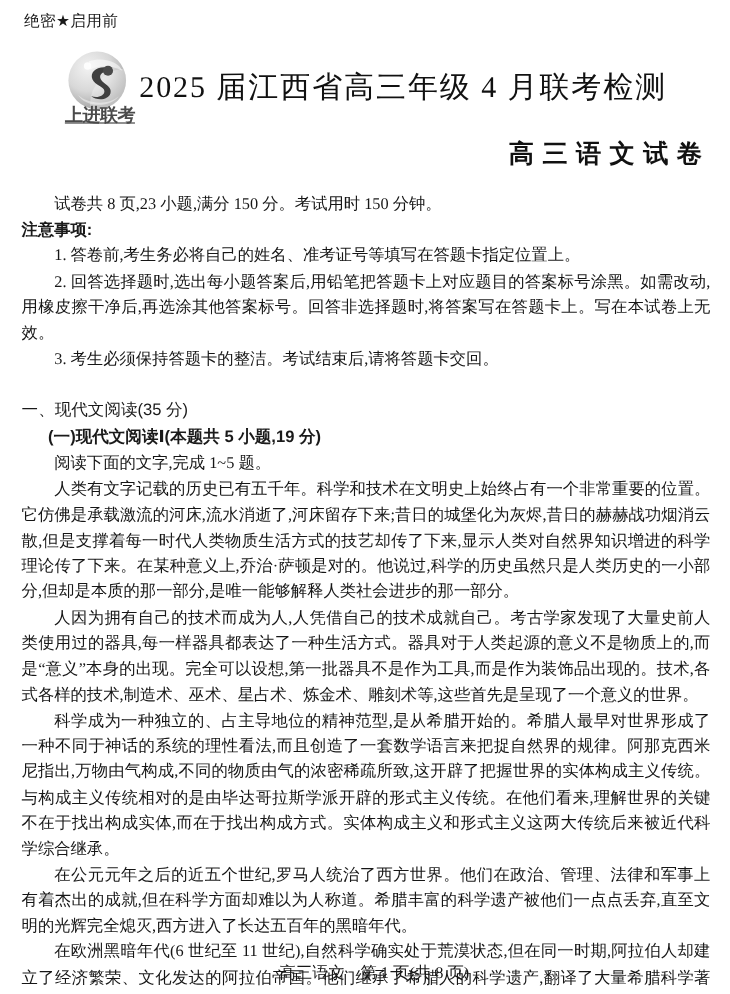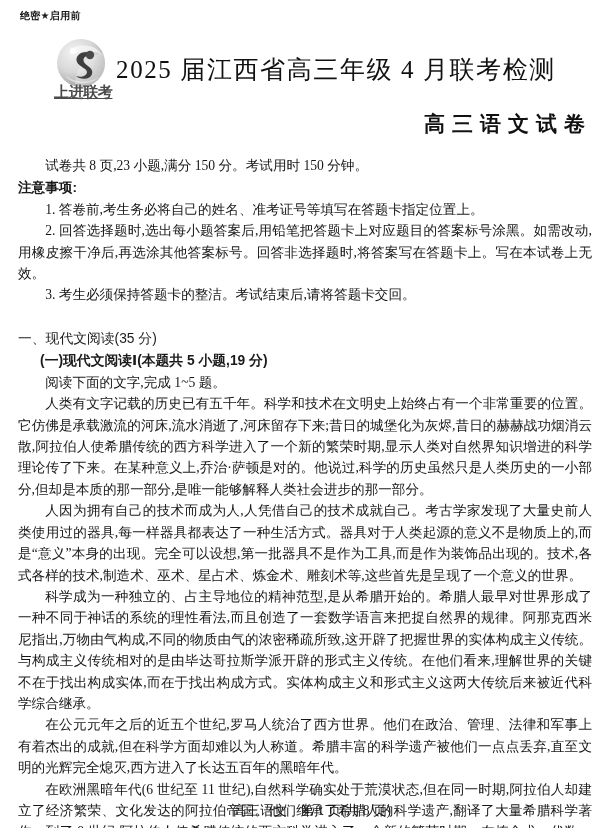--- a/index.html
+++ b/index.html
@@ -18,22 +18,22 @@
     position: relative;
     width: 608px;
     height: 828px;
     box-sizing: border-box;
     padding: 8px 16px 0 18px;
   }
 
   
   .secrecy {
     font-family: "Liberation Sans", "DejaVu Sans", sans-serif;
-    font-weight: bold;
-    font-size: 10px;
+    font-weight: normal;
+    font-size: 13px;
     letter-spacing: 0.3px;
     line-height: 1.2;
     margin: 2px 0 16px 2px;
   }
 
   
   .masthead {
     display: flex;
     align-items: center;
     justify-content: center;
@@ -182,21 +182,21 @@
   <div class="body-text notice-item">1. 答卷前,考生务必将自己的姓名、准考证号等填写在答题卡指定位置上。</div>
   <div class="body-text notice-item">2. 回答选择题时,选出每小题答案后,用铅笔把答题卡上对应题目的答案标号涂黑。如需改动,用橡皮擦干净后,再选涂其他答案标号。回答非选择题时,将答案写在答题卡上。写在本试卷上无效。</div>
   <div class="body-text notice-item">3. 考生必须保持答题卡的整洁。考试结束后,请将答题卡交回。</div>
 
   <div class="section-gap"></div>
 
   <div class="section-heading">一、现代文阅读(35 分)</div>
   <div class="sub-heading">(一)现代文阅读Ⅰ(本题共 5 小题,19 分)</div>
   <div class="body-text instruction">阅读下面的文字,完成 1~5 题。</div>
 
-  <div class="body-text para">人类有文字记载的历史已有五千年。科学和技术在文明史上始终占有一个非常重要的位置。它仿佛是承载激流的河床,流水消逝了,河床留存下来;昔日的城堡化为灰烬,昔日的赫赫战功烟消云散,阿拉伯人使希腊传统的西方科学进入了一个新的繁荣时期,显示人类对自然界知识增进的科学理论传了下来。在某种意义上,乔治·萨顿是对的。他说过,科学的历史虽然只是人类历史的一小部分,但却是本质的那一部分,是唯一能够解释人类社会进步的那一部分。</div>
+  <div class="body-text para">人类有文字记载的历史已有五千年。科学和技术在文明史上始终占有一个非常重要的位置。它仿佛是承载激流的河床,流水消逝了,河床留存下来;昔日的城堡化为灰烬,昔日的赫赫战功烟消云散,但是支撑着每一时代人类物质生活方式的技艺却传了下来,显示人类对自然界知识增进的科学理论传了下来。在某种意义上,乔治·萨顿是对的。他说过,科学的历史虽然只是人类历史的一小部分,但却是本质的那一部分,是唯一能够解释人类社会进步的那一部分。</div>
   <div class="body-text para">人因为拥有自己的技术而成为人,人凭借自己的技术成就自己。考古学家发现了大量史前人类使用过的器具,每一样器具都表达了一种生活方式。器具对于人类起源的意义不是物质上的,而是“意义”本身的出现。完全可以设想,第一批器具不是作为工具,而是作为装饰品出现的。技术,各式各样的技术,制造术、巫术、星占术、炼金术、雕刻术等,这些首先是呈现了一个意义的世界。</div>
   <div class="body-text para">科学成为一种独立的、占主导地位的精神范型,是从希腊开始的。希腊人最早对世界形成了一种不同于神话的系统的理性看法,而且创造了一套数学语言来把捉自然界的规律。阿那克西米尼指出,万物由气构成,不同的物质由气的浓密稀疏所致,这开辟了把握世界的实体构成主义传统。与构成主义传统相对的是由毕达哥拉斯学派开辟的形式主义传统。在他们看来,理解世界的关键不在于找出构成实体,而在于找出构成方式。实体构成主义和形式主义这两大传统后来被近代科学综合继承。</div>
   <div class="body-text para">在公元元年之后的近五个世纪,罗马人统治了西方世界。他们在政治、管理、法律和军事上有着杰出的成就,但在科学方面却难以为人称道。希腊丰富的科学遗产被他们一点点丢弃,直至文明的光辉完全熄灭,西方进入了长达五百年的黑暗年代。</div>
   <div class="body-text para">在欧洲黑暗年代(6 世纪至 11 世纪),自然科学确实处于荒漠状态,但在同一时期,阿拉伯人却建立了经济繁荣、文化发达的阿拉伯帝国。他们继承了希腊人的科学遗产,翻译了大量希腊科学著作。到了 8 世纪,阿拉伯人使希腊传统的西方科学进入了一个新的繁荣时期。在炼金术、代数、天文学、光学等方面,阿拉伯人都作出了自己独特的贡献。今天的许多科学术语都来自阿拉伯文,这也正是因为近代科学继承了阿拉伯人的科学遗产。</div>
 
   <div class="footer">
     <span>高三语文</span><span class="fsp"></span><span>第 1 页(共 8 页)</span>
   </div>
 
 </div>

